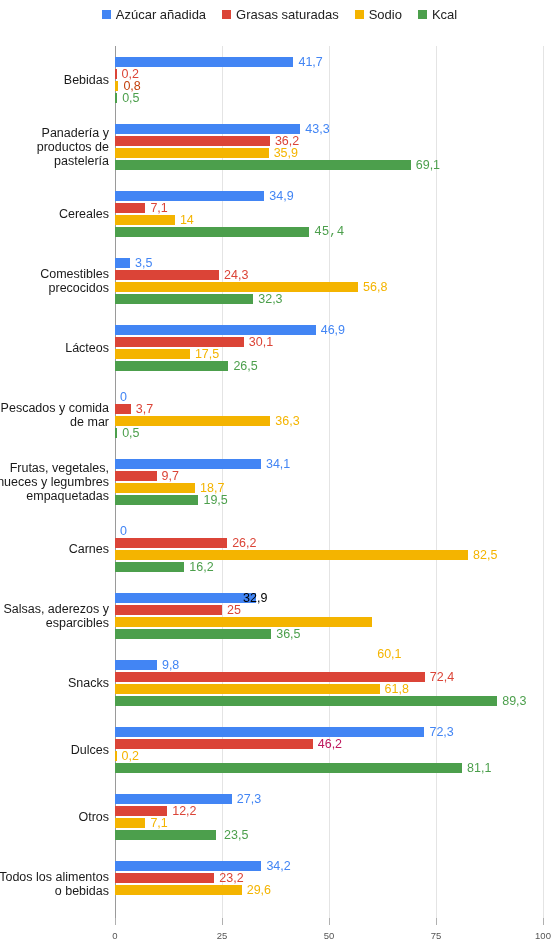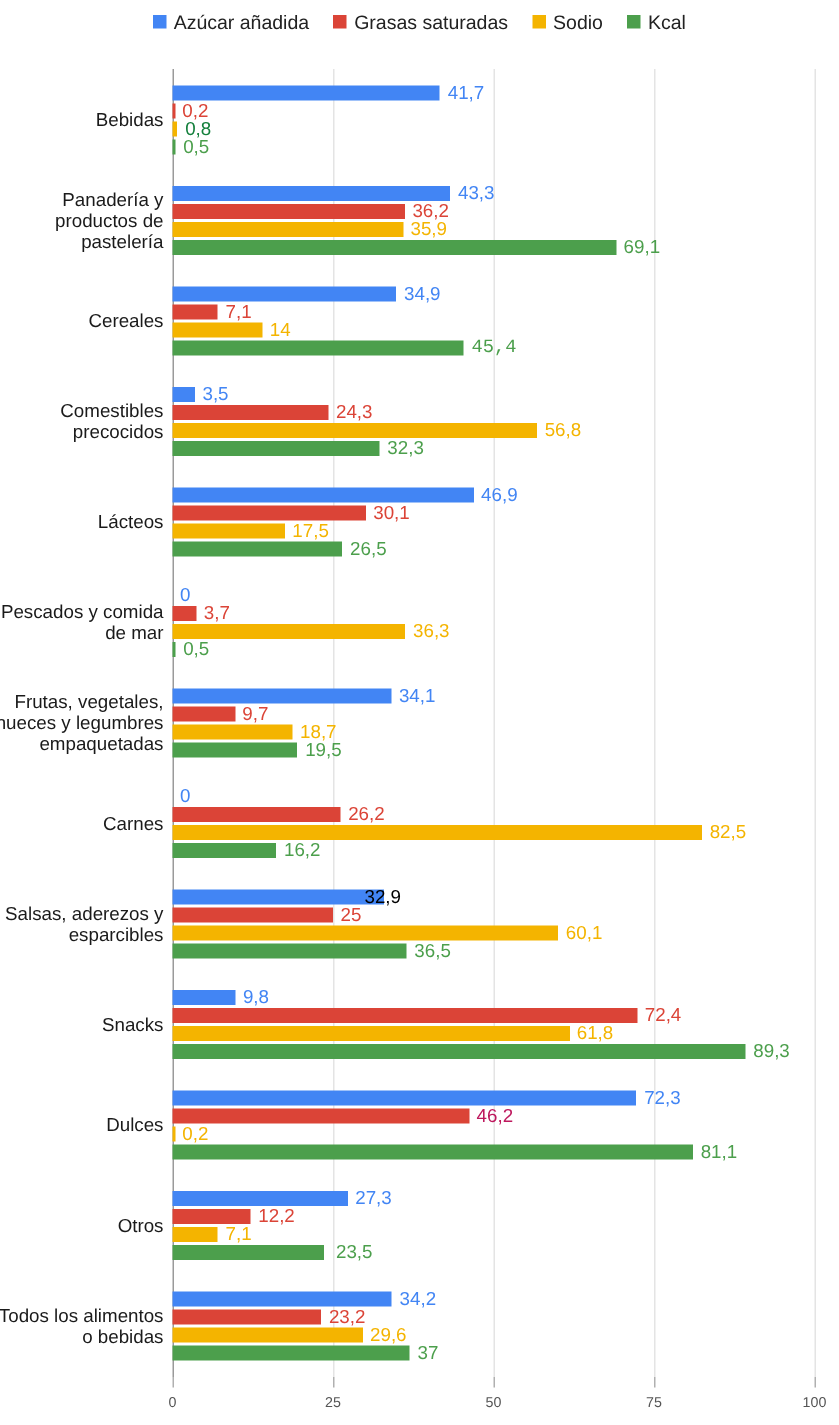--- a/index.html
+++ b/index.html
@@ -170,21 +170,21 @@
         <div class="bar-row">
           <div class="bar" style="width: 178.476px; background: rgb(66, 133, 244);"></div>
           <span class="bar-value" style="left: 178.476px; color: rgb(66, 133, 244);">41,7</span>
         </div>
         <div class="bar-row">
           <div class="bar" style="width: 1.5px; background: rgb(219, 68, 55);"></div>
           <span class="bar-value" style="left: 1.5px; color: rgb(219, 68, 55);">0,2</span>
         </div>
         <div class="bar-row">
           <div class="bar" style="width: 3.424px; background: rgb(244, 180, 0);"></div>
-          <span class="bar-value" style="left: 3.424px; color: #15803d;">0,8</span>
+          <span class="bar-value" style="left: 3.424px; color: #c2410c;">0,8</span>
         </div>
         <div class="bar-row">
           <div class="bar" style="width: 2.14px; background: rgb(76, 159, 76);"></div>
           <span class="bar-value" style="left: 2.14px; color: rgb(76, 159, 76);">0,5</span>
         </div>
       </div>
       <div class="group" style="top: 77.6154px; height: 46px;">
         <div class="cat-label">
           <div>Panadería y</div>
           <div>productos de</div>
@@ -345,21 +345,21 @@
         <div class="bar-row">
           <div class="bar" style="width: 140.812px; background: rgb(66, 133, 244);"></div>
           <span class="bar-value" style="left: 123px; color: #000000;">32,9</span>
         </div>
         <div class="bar-row">
           <div class="bar" style="width: 107px; background: rgb(219, 68, 55);"></div>
           <span class="bar-value" style="left: 107px; color: rgb(219, 68, 55);">25</span>
         </div>
         <div class="bar-row">
           <div class="bar" style="width: 257.228px; background: rgb(244, 180, 0);"></div>
-          <span class="bar-value" style="left: 257.228px; color: rgb(244, 180, 0);">60,1</span>
+          <span class="bar-value" style="left: 257.228px; color: rgb(244, 180, 0); margin-top: 32px;">60,1</span>
         </div>
         <div class="bar-row">
           <div class="bar" style="width: 156.22px; background: rgb(76, 159, 76);"></div>
           <span class="bar-value" style="left: 156.22px; color: rgb(76, 159, 76);">36,5</span>
         </div>
       </div>
       <div class="group" style="top: 614.231px; height: 46px;">
         <div class="cat-label">
           <div>Snacks</div>
         </div>
@@ -431,24 +431,20 @@
           <div class="bar" style="width: 146.376px; background: rgb(66, 133, 244);"></div>
           <span class="bar-value" style="left: 146.376px; color: rgb(66, 133, 244);">34,2</span>
         </div>
         <div class="bar-row">
           <div class="bar" style="width: 99.296px; background: rgb(219, 68, 55);"></div>
           <span class="bar-value" style="left: 99.296px; color: rgb(219, 68, 55);">23,2</span>
         </div>
         <div class="bar-row">
           <div class="bar" style="width: 126.688px; background: rgb(244, 180, 0);"></div>
           <span class="bar-value" style="left: 126.688px; color: rgb(244, 180, 0);">29,6</span>
-        </div>
-        <div class="bar-row">
-          <div class="bar" style="width: 158.36px; background: rgb(76, 159, 76);"></div>
-          <span class="bar-value" style="left: 158.36px; color: rgb(76, 159, 76);">37</span>
         </div>
       </div>
     </div>
 
   <div id="xaxis">
       <div class="tick-mark" style="left: 0px;"></div>
       <div class="tick-label" style="left: 0px;">0</div>
       <div class="tick-mark" style="left: 107px;"></div>
       <div class="tick-label" style="left: 107px;">25</div>
       <div class="tick-mark" style="left: 214px;"></div>

